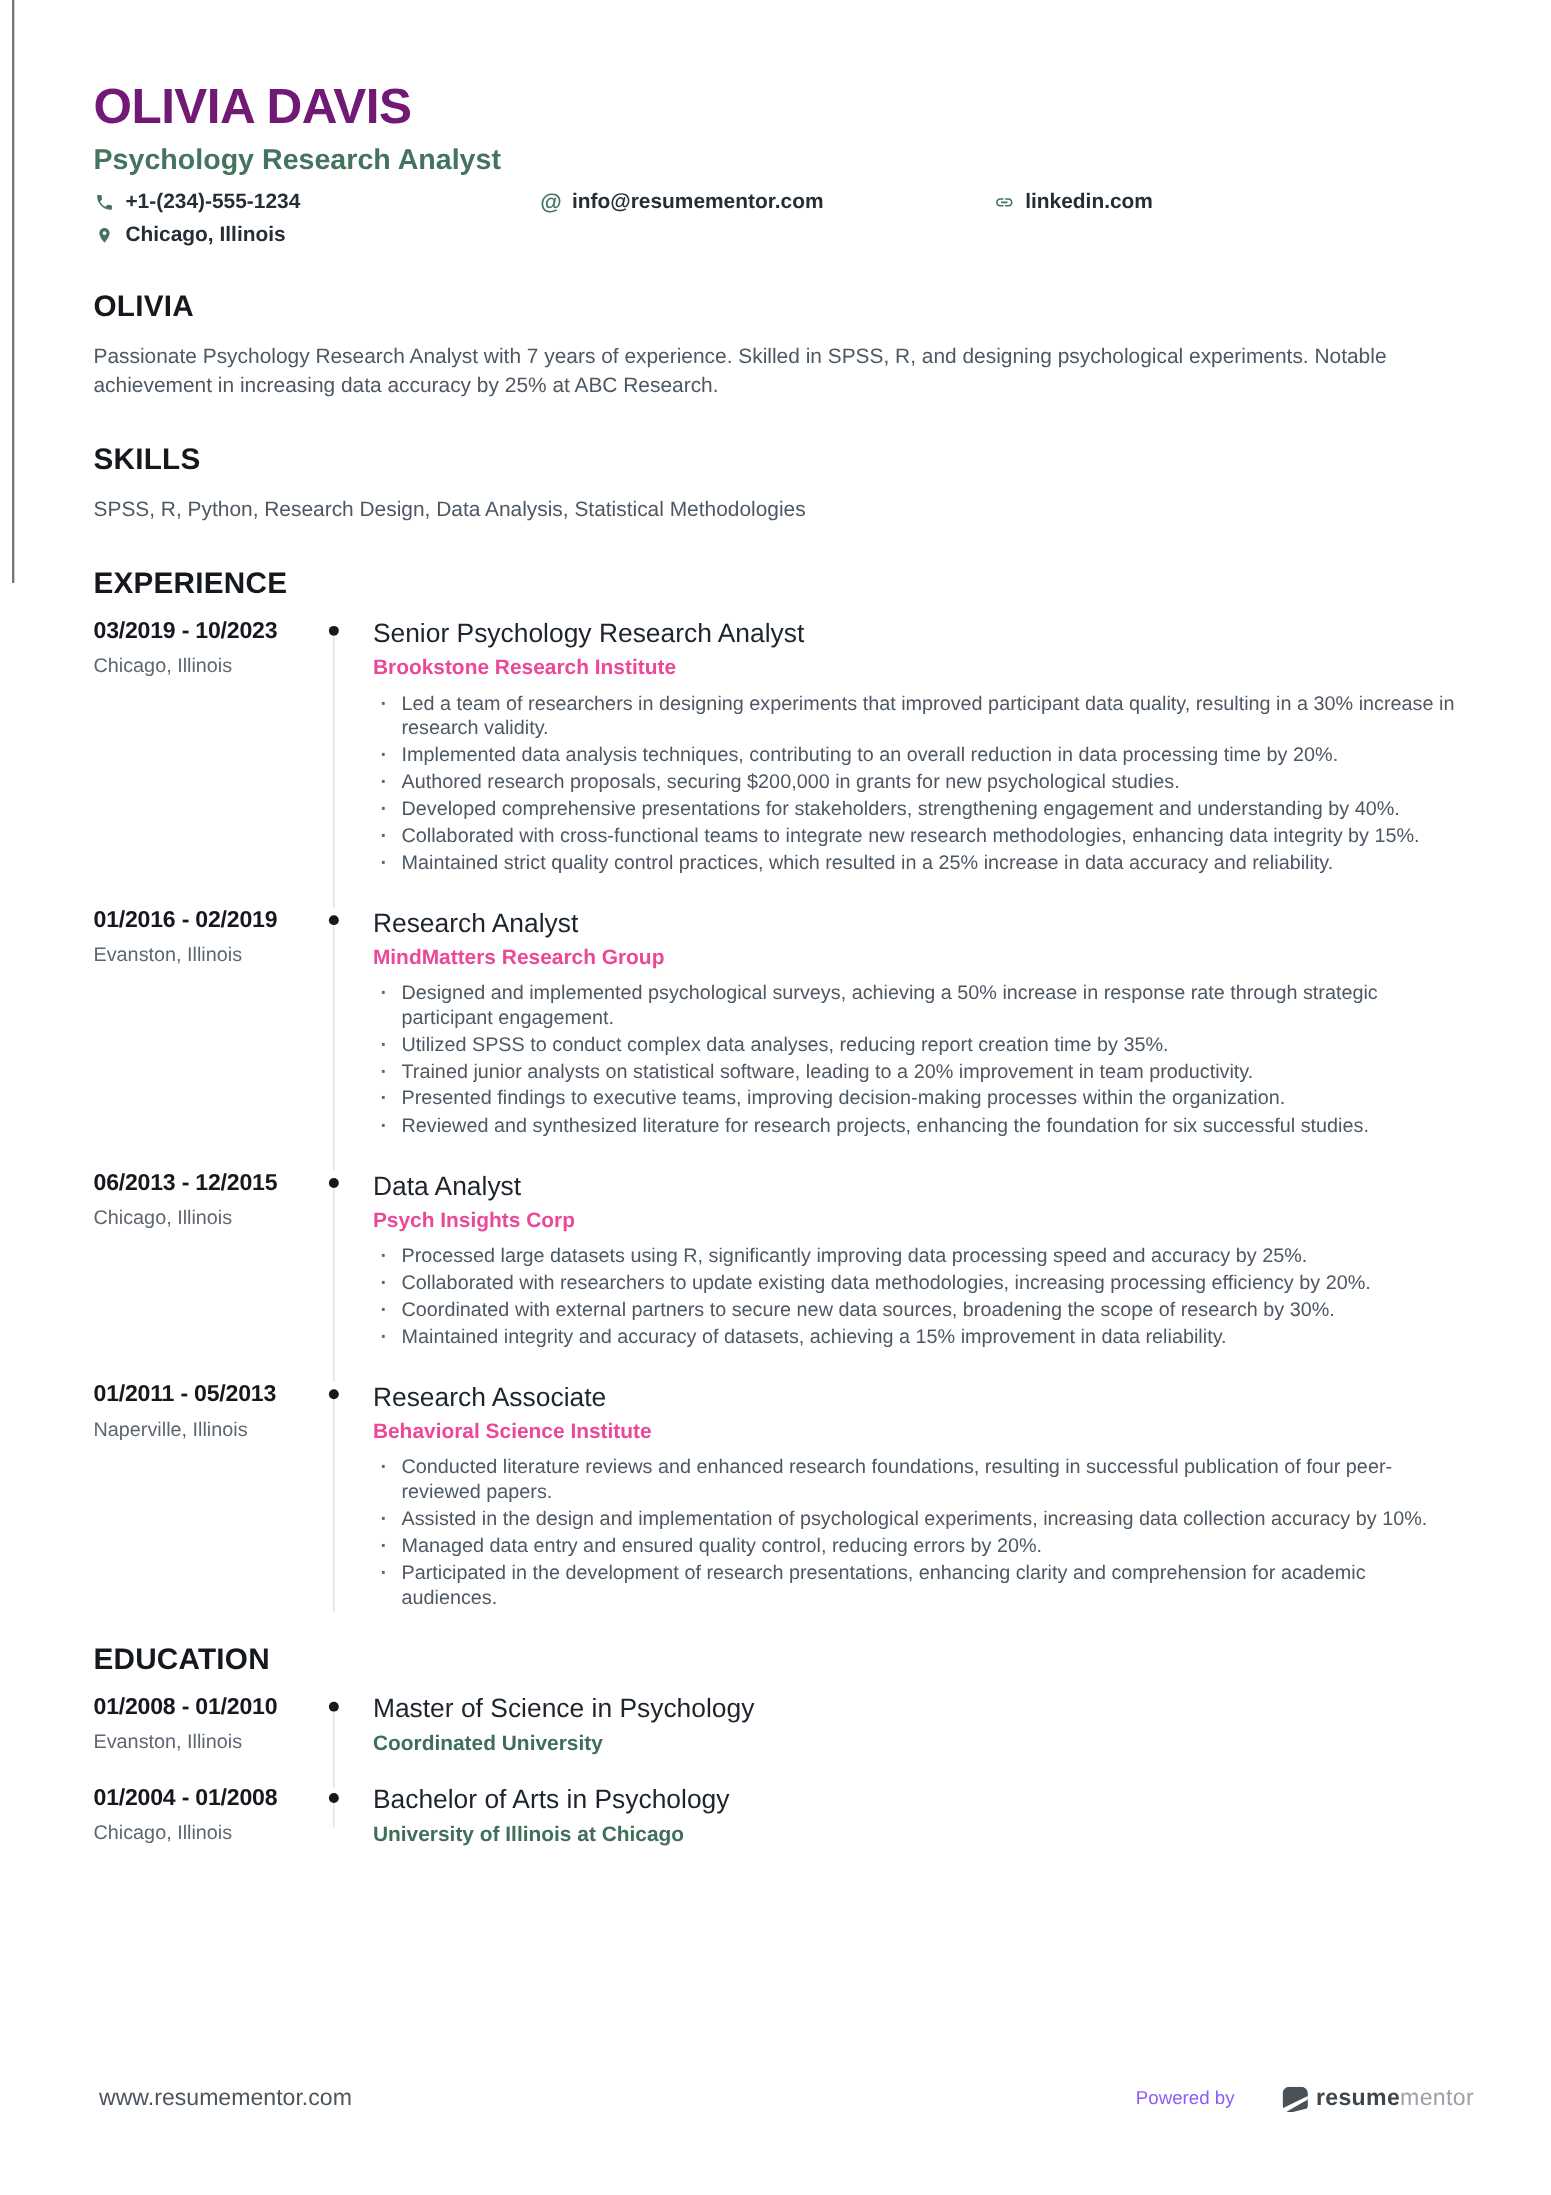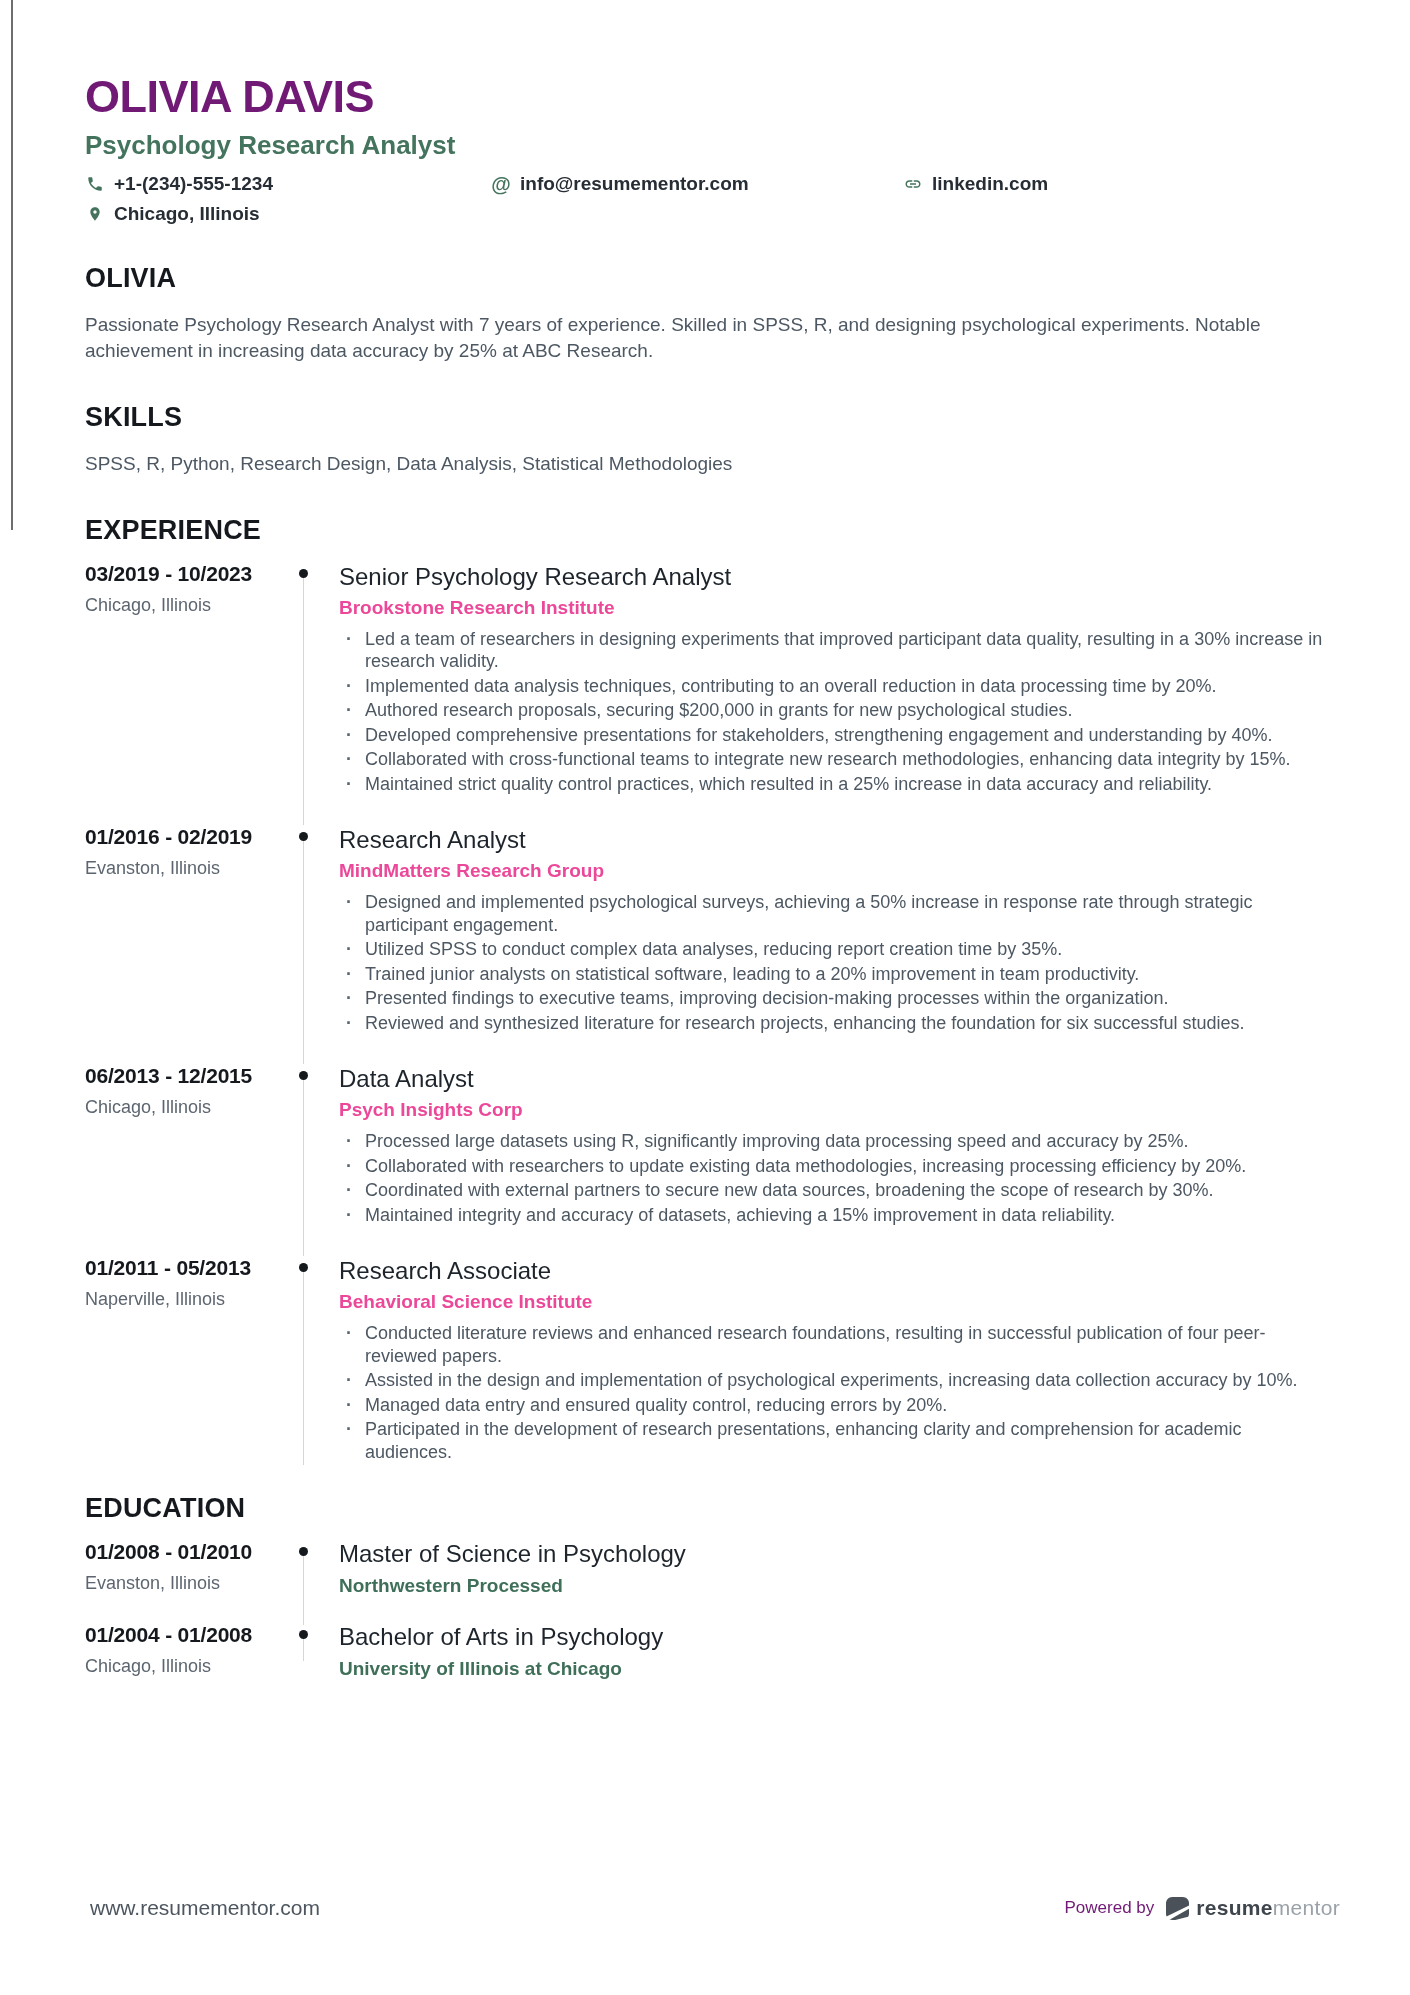--- a/index.html
+++ b/index.html
@@ -47,21 +47,21 @@
   }
   ul.bullets li::before {
     content:"·"; position:absolute; left:7px; top:0; color:#5a6670; font-weight:700;
   }
   .edu-entry { margin-bottom:26px; }
 
   
   .footer { position:absolute; left:90px; right:70px; top:1896px; display:flex; justify-content:space-between; align-items:center; }
   .footer-site { font-size:21px; color:#4d565f; }
   .footer-right { display:flex; align-items:center; }
-  .powered-by { font-size:17px; color:#701a75; margin-right:12px; }
+  .powered-by { font-size:17px; color:#8b5cf6; margin-right:44px; }
   .brand { display:flex; align-items:center; }
   .brand .brand-ic { margin-right:7px; display:inline-flex; }
   .brand-text { font-size:21px; letter-spacing:0.3px; }
   .brand-bold { font-weight:700; color:#3f454c; }
   .brand-light { font-weight:500; color:#9aa1a8; }
 </style>
 </head>
 <body>
 
 <div class="edge-artifact"></div>
@@ -212,21 +212,21 @@
     <div class="meta">
       <div class="dates">01/2008 - 01/2010</div>
       <div class="loc">Evanston, Illinois</div>
     </div>
     <div class="tl">
       <span class="tl-line"></span>
       <span class="tl-dot"></span>
     </div>
     <div class="body">
       <div class="degree">Master of Science in Psychology</div>
-      <div class="school">Northwestern Processed</div>
+      <div class="school">Coordinated University</div>
     </div>
   </div>
 
   <div class="entry edu-entry last">
     <div class="meta">
       <div class="dates">01/2004 - 01/2008</div>
       <div class="loc">Chicago, Illinois</div>
     </div>
     <div class="tl">
       <span class="tl-line"></span>

